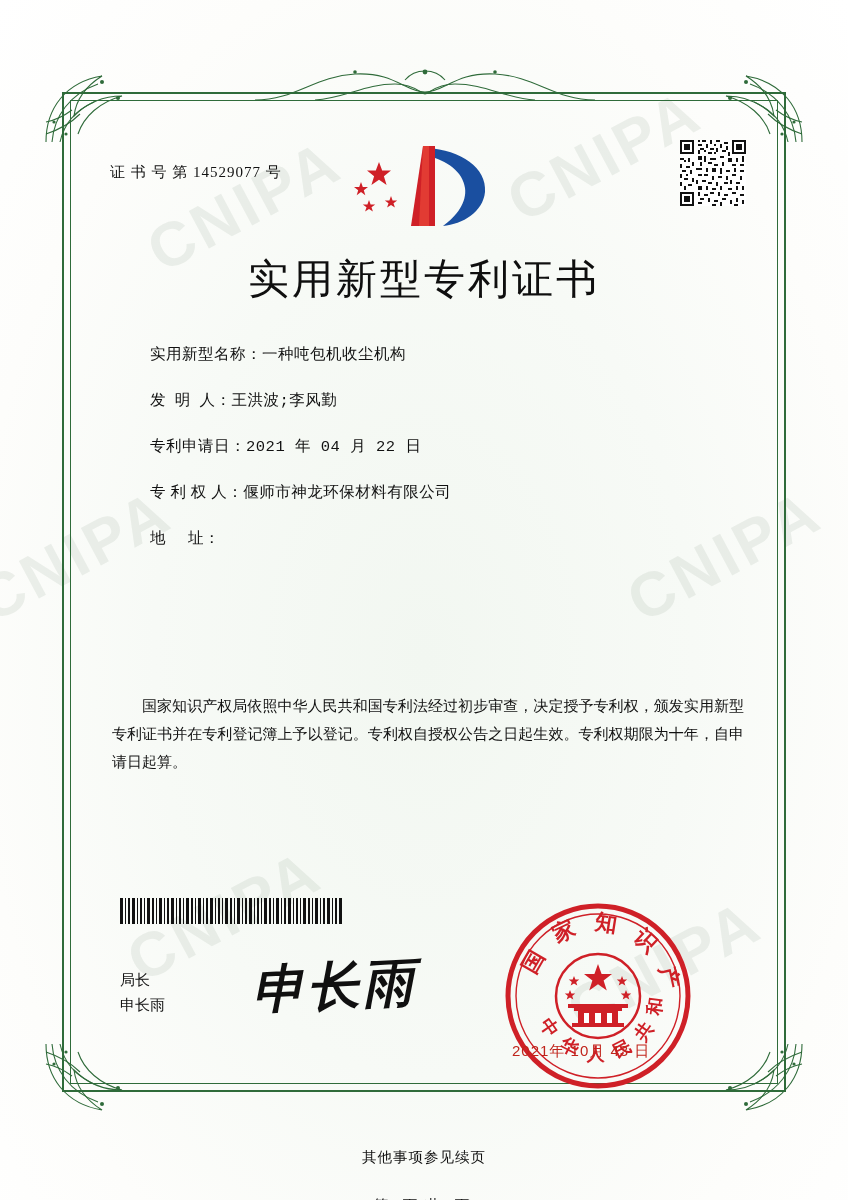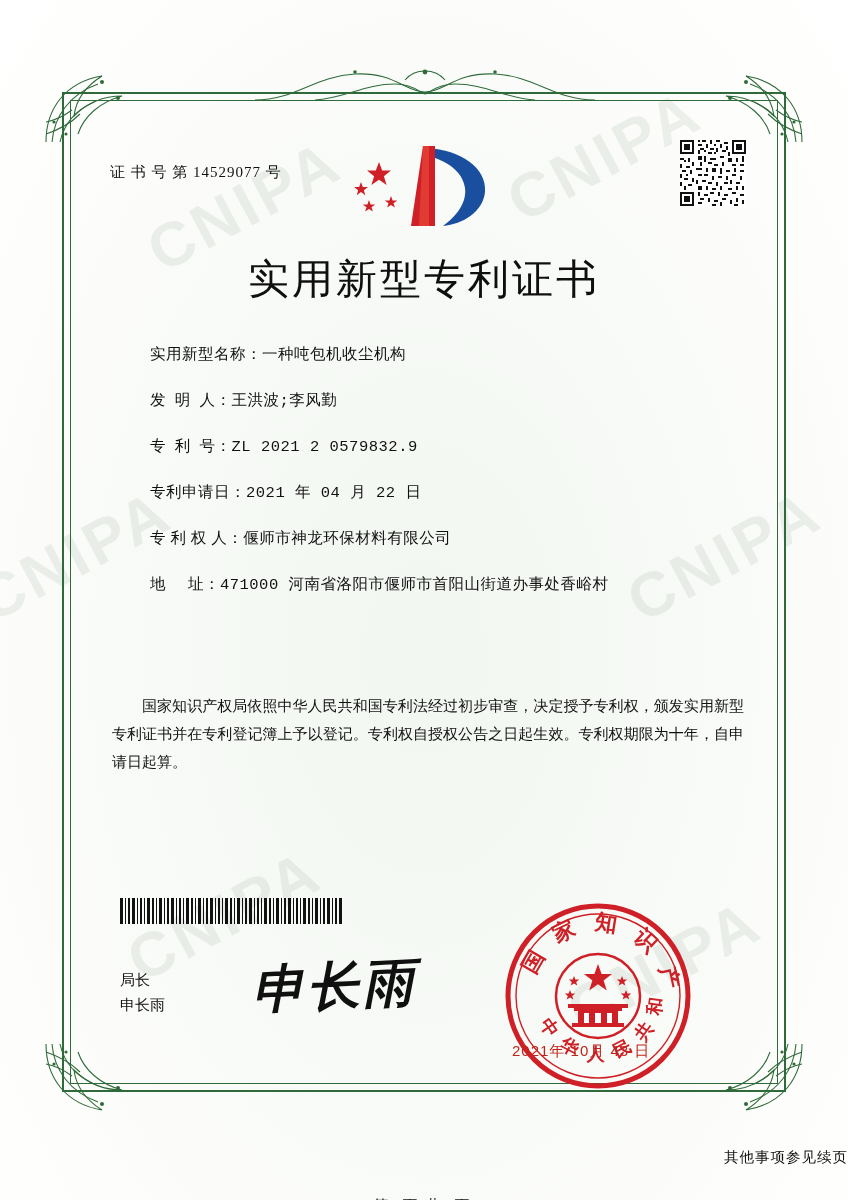--- a/index.html
+++ b/index.html
@@ -221,21 +221,21 @@
     top: 1096px;
     text-align: center;
     font-size: 14.5px;
     color: #111;
   }
   .footnote {
     position: absolute;
     left: 0;
     right: 0;
     top: 1148px;
-    text-align: right;
+    text-align: center;
     font-size: 14.5px;
     color: #111;
     letter-spacing: 1px;
   }
 </style>
 </head>
 <body>
 
 <div class="page">
 
@@ -466,34 +466,29 @@
     <div class="fields">
       <div class="field-row">
         <span class="field-label">实用新型名称：</span>
         <span class="field-value">一种吨包机收尘机构</span>
       </div>
       <div class="field-row">
         <span class="field-label">发  明  人：</span>
         <span class="field-value">王洪波;李风勤</span>
       </div>
       <div class="field-row">
-        <span class="field-label">专  利  号：</span>
-        <span class="field-value">ZL 2021 2 0579832.9</span>
-      </div>
-      <div class="field-row">
         <span class="field-label">专利申请日：</span>
         <span class="field-value">2021 年 04 月 22 日</span>
       </div>
       <div class="field-row">
         <span class="field-label">专 利 权 人：</span>
         <span class="field-value">偃师市神龙环保材料有限公司</span>
       </div>
       <div class="field-row">
         <span class="field-label">地     址：</span>
-        <span class="field-value">471000 河南省洛阳市偃师市首阳山街道办事处香峪村</span>
       </div>
     </div>
 
     <div class="paras">
       <p>国家知识产权局依照中华人民共和国专利法经过初步审查，决定授予专利权，颁发实用新型专利证书并在专利登记簿上予以登记。专利权自授权公告之日起生效。专利权期限为十年，自申请日起算。</p>
     </div>
 
     <div class="barcode">
       <svg width="222" height="26" viewBox="0 0 222 26" shape-rendering="crispEdges">
         <g fill="#111">

